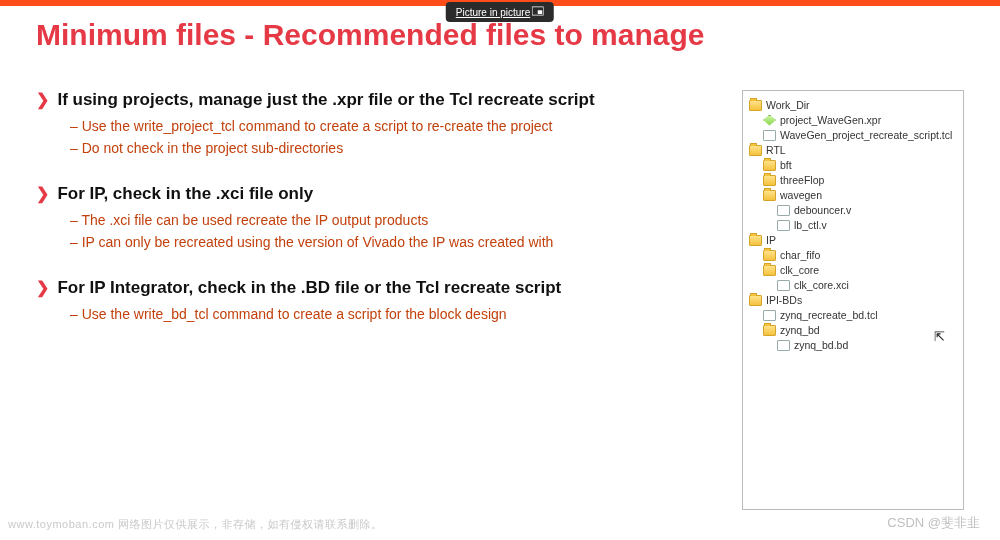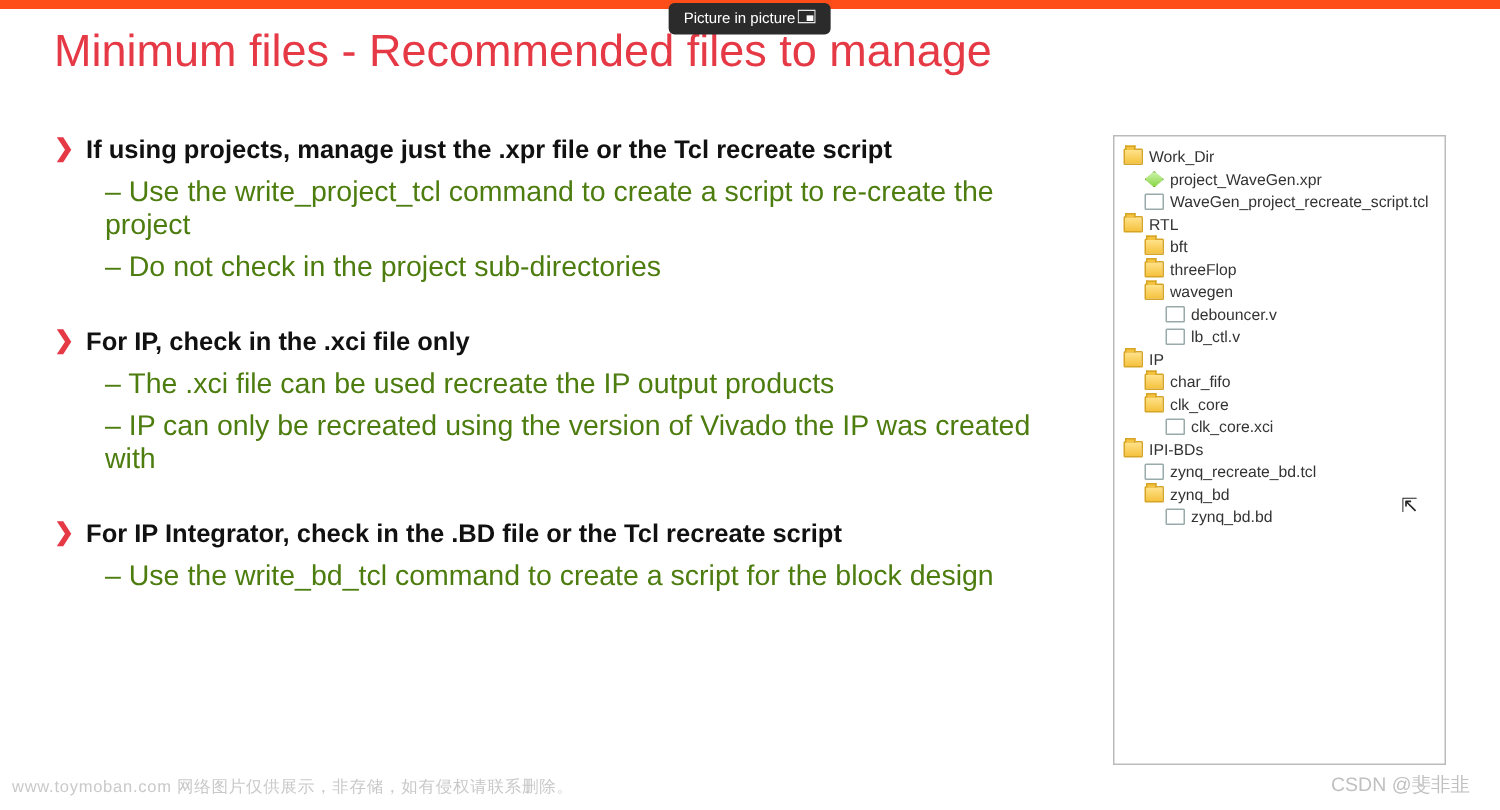--- a/index.html
+++ b/index.html
@@ -23,29 +23,30 @@
     left: 50%;
     transform: translateX(-50%);
     background: #2b2b2b;
     color: #fff;
     font-size: 10px;
     padding: 4px 10px;
     border-radius: 4px;
     display: flex;
     align-items: center;
     gap: 2px;
+    text-decoration: underline;
   }
   .pip svg { width: 12px; height: 10px; }
   .slide {
     padding: 18px 36px 0 36px;
   }
   .title {
     color: #e63946;
     font-size: 30px;
-    font-weight: normal;
+    font-weight: bold;
     margin-bottom: 38px;
   }
   .content {
     display: flex;
     gap: 18px;
   }
   .bullets {
     flex: 1;
     padding-right: 10px;
   }
@@ -61,42 +62,42 @@
     color: #111;
     margin-bottom: 8px;
   }
   .b1-head .arrow {
     color: #e63946;
     font-size: 16px;
     line-height: 20px;
     flex-shrink: 0;
   }
   .b2 {
-    font-size: 19px;
-    color: #4d7c0f;
+    font-size: 14px;
+    color: #c2410c;
     padding-left: 34px;
     margin-bottom: 6px;
   }
   .b2::before {
     content: "–  ";
   }
   .tree {
     width: 222px;
     border: 1px solid #bbb;
     font-size: 10.5px;
     color: #333;
     background: #fff;
     padding: 6px 4px 6px 6px;
     height: 420px;
     overflow: hidden;
     position: relative;
   }
   .tree-row {
     display: flex;
-    align-items: center;
+    align-items: flex-end;
     gap: 4px;
     padding: 1.5px 0;
     white-space: nowrap;
   }
   .d0 { padding-left: 0px; }
   .d1 { padding-left: 14px; }
   .d2 { padding-left: 28px; }
   .ico { width: 13px; height: 11px; flex-shrink: 0; display: inline-block; }
   .folder {
     background: linear-gradient(#ffe28a, #f5c23e);

